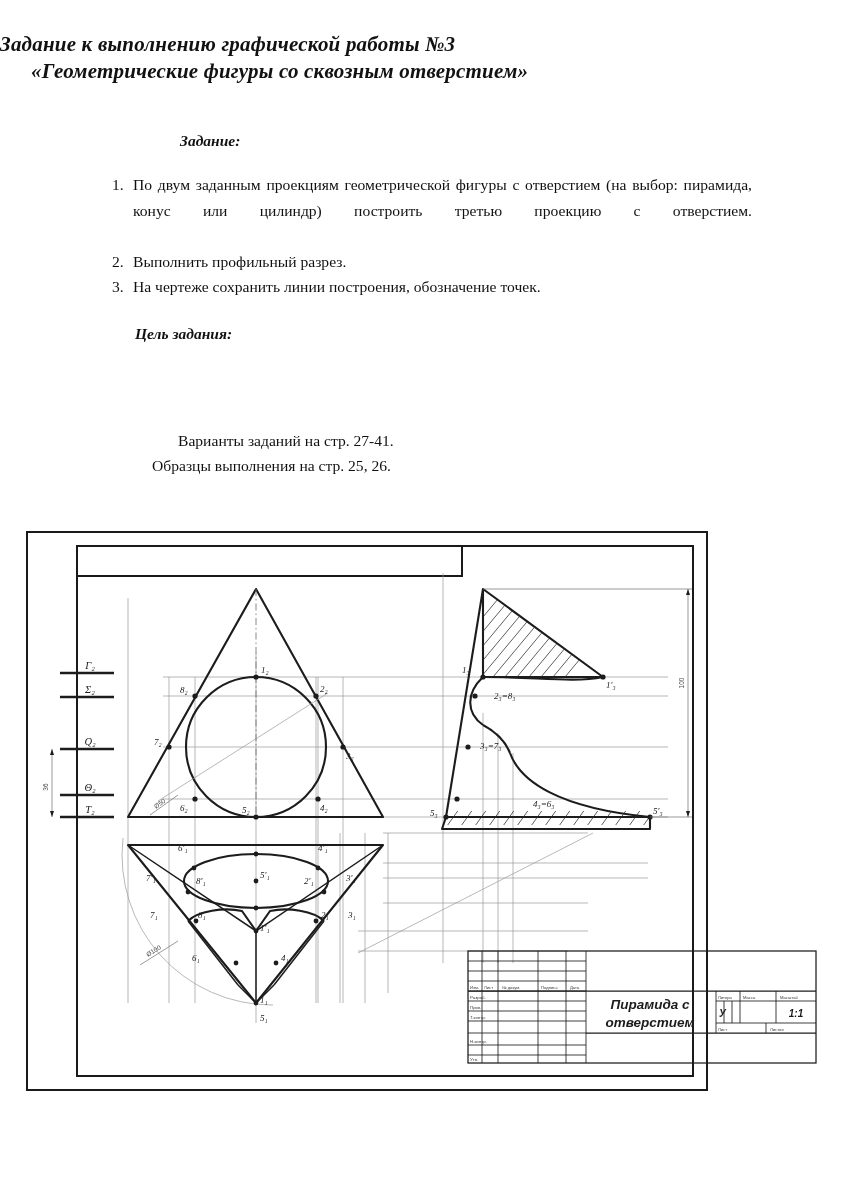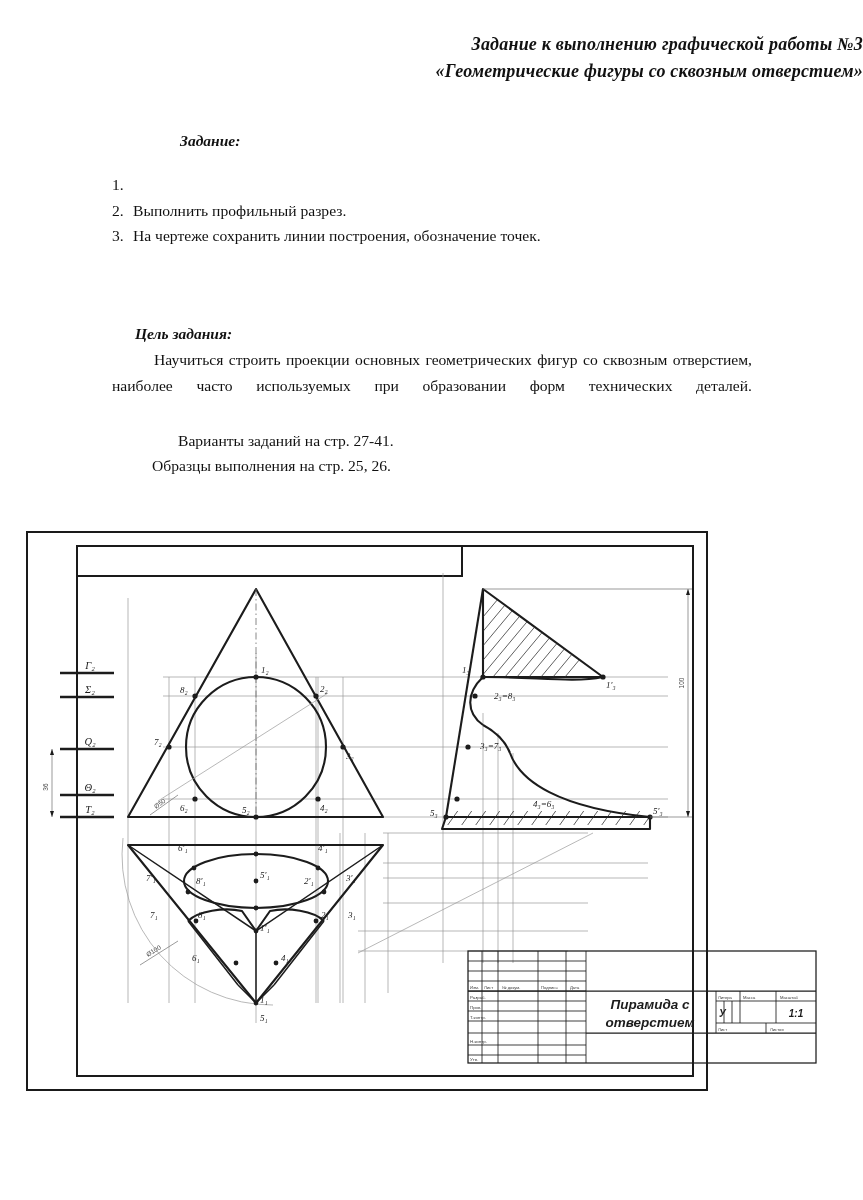--- a/index.html
+++ b/index.html
@@ -7,22 +7,22 @@
   body{
     width:863px;height:1200px;position:relative;overflow:hidden;
     font-family:"Liberation Serif","DejaVu Serif",serif;
     color:#111;
   }
   .page{position:absolute;inset:0;background:#fff;}
 
   
   .textblock{position:absolute;left:0;top:0;width:863px;}
   .title{
-    text-align:right;font-weight:bold;font-style:italic;
-    font-size:18px;line-height:27px;letter-spacing:.2px;
+    text-align:left;font-weight:bold;font-style:italic;
+    font-size:21px;line-height:27px;letter-spacing:.2px;
   }
   .title .l1{display:block;margin-top:31px;}
   .title .l2{display:block;padding-left:31px;}
 
   .subhead{
     font-weight:bold;font-style:italic;font-size:15.5px;
     margin:0;padding:0;
   }
   .sub-zadanie{position:absolute;left:180px;top:132px;}
   .sub-cel{position:absolute;left:135px;top:325px;}
@@ -107,33 +107,33 @@
     <div class="title">
       <span class="l1">Задание к выполнению графической работы №3</span>
       <span class="l2">«Геометрические фигуры со сквозным отверстием»</span>
     </div>
 
     <div class="subhead sub-zadanie">Задание:</div>
 
     <ul class="olist">
       <li class="one">
         <span class="num">1.</span>
+        <span>По двум заданным проекциям геометрической фигуры с отверстием (на выбор: пирамида, конус или цилиндр) построить третью проекцию с отверстием.</span>
       </li>
       <li>
         <span class="num">2.</span>
         <span>Выполнить профильный разрез.</span>
       </li>
       <li>
         <span class="num">3.</span>
         <span>На чертеже сохранить линии построения, обозначение точек.</span>
       </li>
     </ul>
 
     <div class="subhead sub-cel">Цель задания:</div>
-    <div class="para p-goal">Научиться строить проекции основных геометрических фигур со сквозным отверстием, наиболее часто используемых при образовании форм технических деталей.</div>
     <div class="para p-var">Варианты заданий на стр. 27-41.</div>
     <div class="para p-obr">Образцы выполнения на стр. 25, 26.</div>
   </div>
 
   <div class="sheet">
     <div class="frame">
       <div class="cornerbox"></div>
     </div>
 
     <svg class="dw" viewBox="0 0 810 560">

